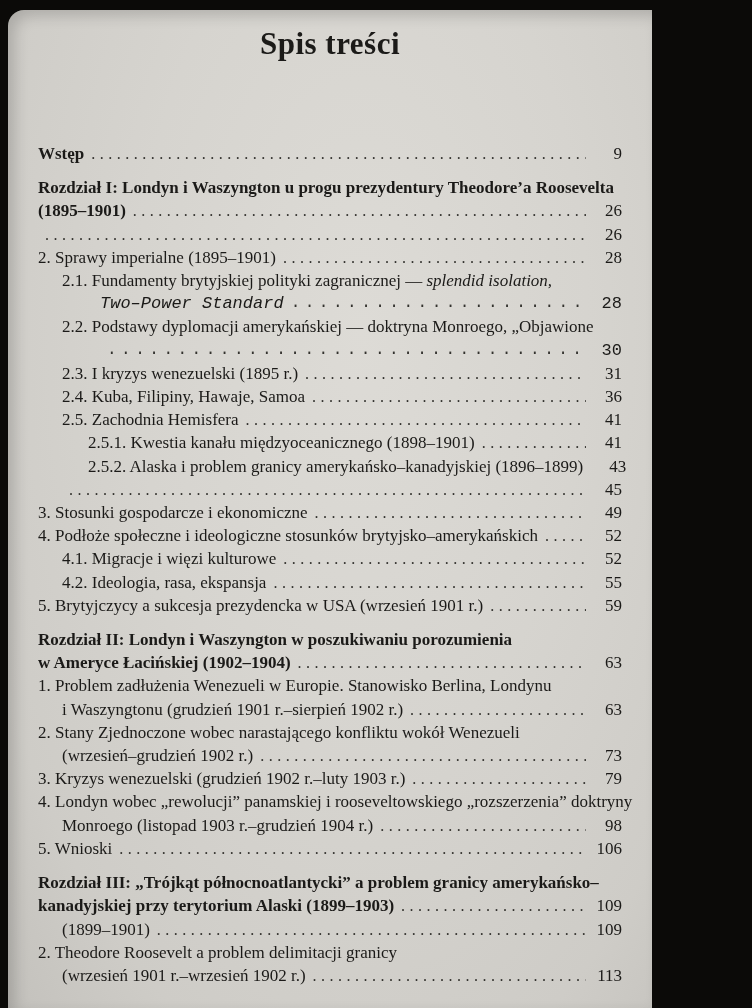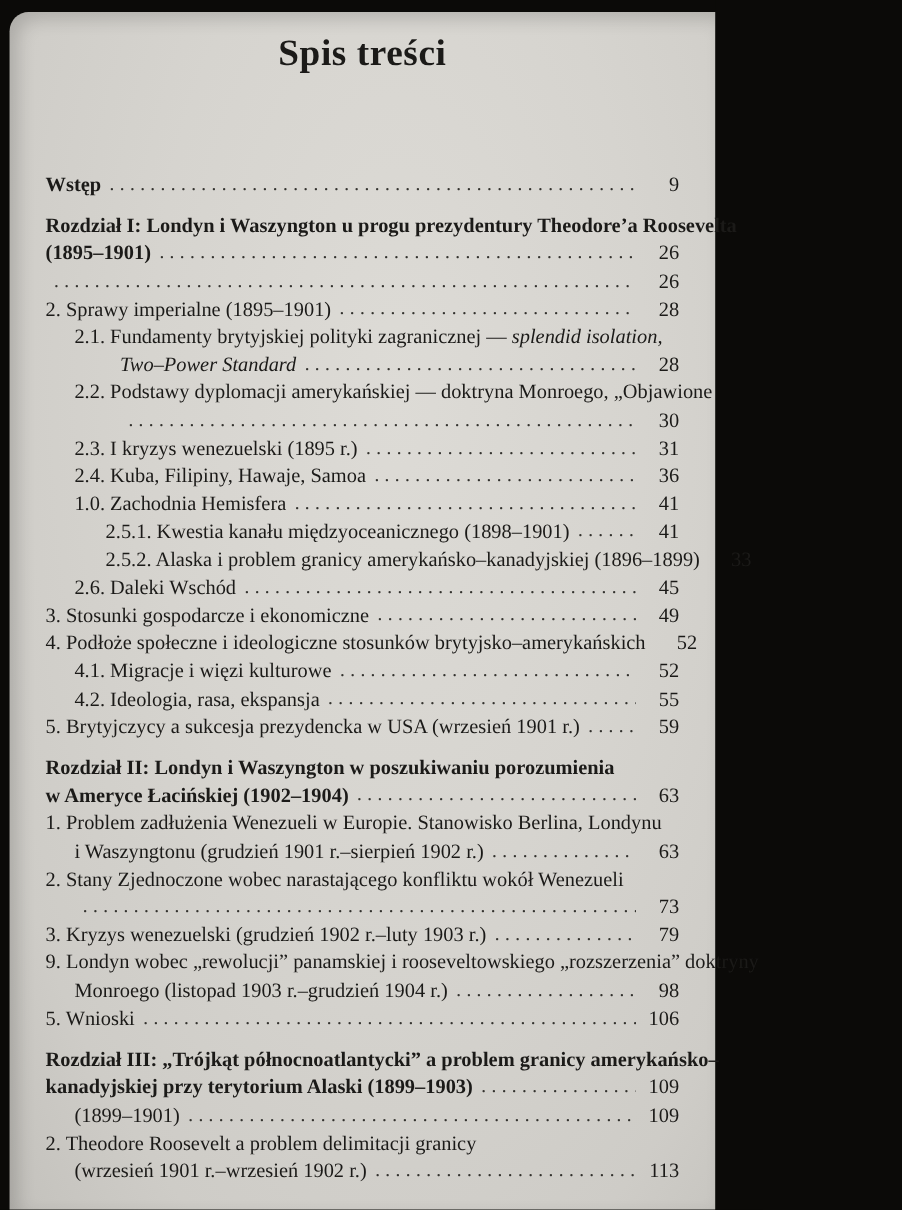--- a/index.html
+++ b/index.html
@@ -4,21 +4,21 @@
 <style>
   html, body { margin: 0; padding: 0; }
   body {
     width: 752px; height: 1008px;
     background: var(--edge, #0b0a08);
     font-family: "Liberation Serif", "DejaVu Serif", serif;
     overflow: hidden;
   }
   .photo {
     position: relative;
-    width: 596px; height: 1008px;
+    width: 652px; height: 1008px;
     background: var(--edge, #0b0a08);
   }
   .paper {
     position: absolute;
     top: 10px; left: 8px; right: 0; bottom: 0;
     background:
       radial-gradient(ellipse at 55% 32%, #dddbd6 0%, #d6d4cf 45%, #ceccc7 80%, #c3c1bc 100%);
     border-top-left-radius: 16px;
     box-shadow: inset 7px 6px 14px rgba(0,0,0,0.16);
     color: var(--ink, #1b1a18);
@@ -39,21 +39,21 @@
   .entry.bold .txt { font-weight: bold; }
   .line {
     display: flex;
     align-items: flex-start;
     line-height: 23.2px;
     white-space: nowrap;
   }
   .ind-0 { padding-left: 0; }
   .ind-1 { padding-left: 24px; font-family: Liberation Serif, serif; }
   .ind-2 { padding-left: 50px; }
-  .ind-3 { padding-left: 62px; }
+  .ind-3 { padding-left: 62px; font-family: Liberation Mono, monospace; }
   .txt { flex: 0 0 auto; }
   .leader {
     flex: 1 1 auto;
     min-width: 0;
     overflow: hidden;
     white-space: nowrap;
     letter-spacing: 4.5px;
     margin: 0 4px 0 7px;
     color: #33322e;
     font-size: 16px;
@@ -131,42 +131,41 @@
           </div>
           <div class="entry">
             <div class="line ind-1">
               <span class="txt"><span>2.4. Kuba, Filipiny, Hawaje, Samoa</span></span>
               <span class="leader">........................................................................................................................................................................................................</span>
               <span class="pg">36</span>
             </div>
           </div>
           <div class="entry">
             <div class="line ind-1">
-              <span class="txt"><span>1.0. Zachodnia Hemisfera</span></span>
+              <span class="txt"><span>2.5. Zachodnia Hemisfera</span></span>
               <span class="leader">........................................................................................................................................................................................................</span>
               <span class="pg">41</span>
             </div>
           </div>
           <div class="entry">
             <div class="line ind-2">
               <span class="txt"><span>2.5.1. Kwestia kanału międzyoceanicznego (1898–1901)</span></span>
               <span class="leader">........................................................................................................................................................................................................</span>
               <span class="pg">41</span>
             </div>
           </div>
           <div class="entry">
             <div class="line ind-2">
               <span class="txt"><span>2.5.2. Alaska i problem granicy amerykańsko–kanadyjskiej (1896–1899)</span></span>
               <span class="leader">........................................................................................................................................................................................................</span>
-              <span class="pg">33</span>
-            </div>
-          </div>
-          <div class="entry">
-            <div class="line ind-1">
-              <span class="txt"><span>2.6. Daleki Wschód</span></span>
+              <span class="pg">43</span>
+            </div>
+          </div>
+          <div class="entry">
+            <div class="line ind-1">
               <span class="leader">........................................................................................................................................................................................................</span>
               <span class="pg">45</span>
             </div>
           </div>
           <div class="entry">
             <div class="line ind-0">
               <span class="txt"><span>3. Stosunki gospodarcze i ekonomiczne</span></span>
               <span class="leader">........................................................................................................................................................................................................</span>
               <span class="pg">49</span>
             </div>
@@ -217,34 +216,35 @@
               <span class="txt"><span>i Waszyngtonu (grudzień 1901 r.–sierpień 1902 r.)</span></span>
               <span class="leader">........................................................................................................................................................................................................</span>
               <span class="pg">63</span>
             </div>
           </div>
           <div class="entry">
             <div class="line ind-0">
               <span class="txt"><span>2. Stany Zjednoczone wobec narastającego konfliktu wokół Wenezueli</span></span>
             </div>
             <div class="line ind-1">
+              <span class="txt"><span>(wrzesień–grudzień 1902 r.)</span></span>
               <span class="leader">........................................................................................................................................................................................................</span>
               <span class="pg">73</span>
             </div>
           </div>
           <div class="entry">
             <div class="line ind-0">
               <span class="txt"><span>3. Kryzys wenezuelski (grudzień 1902 r.–luty 1903 r.)</span></span>
               <span class="leader">........................................................................................................................................................................................................</span>
               <span class="pg">79</span>
             </div>
           </div>
           <div class="entry">
             <div class="line ind-0">
-              <span class="txt"><span>9. Londyn wobec „rewolucji” panamskiej i rooseveltowskiego „rozszerzenia” doktryny</span></span>
+              <span class="txt"><span>4. Londyn wobec „rewolucji” panamskiej i rooseveltowskiego „rozszerzenia” doktryny</span></span>
             </div>
             <div class="line ind-1">
               <span class="txt"><span>Monroego (listopad 1903 r.–grudzień 1904 r.)</span></span>
               <span class="leader">........................................................................................................................................................................................................</span>
               <span class="pg">98</span>
             </div>
           </div>
           <div class="entry">
             <div class="line ind-0">
               <span class="txt"><span>5. Wnioski</span></span>

